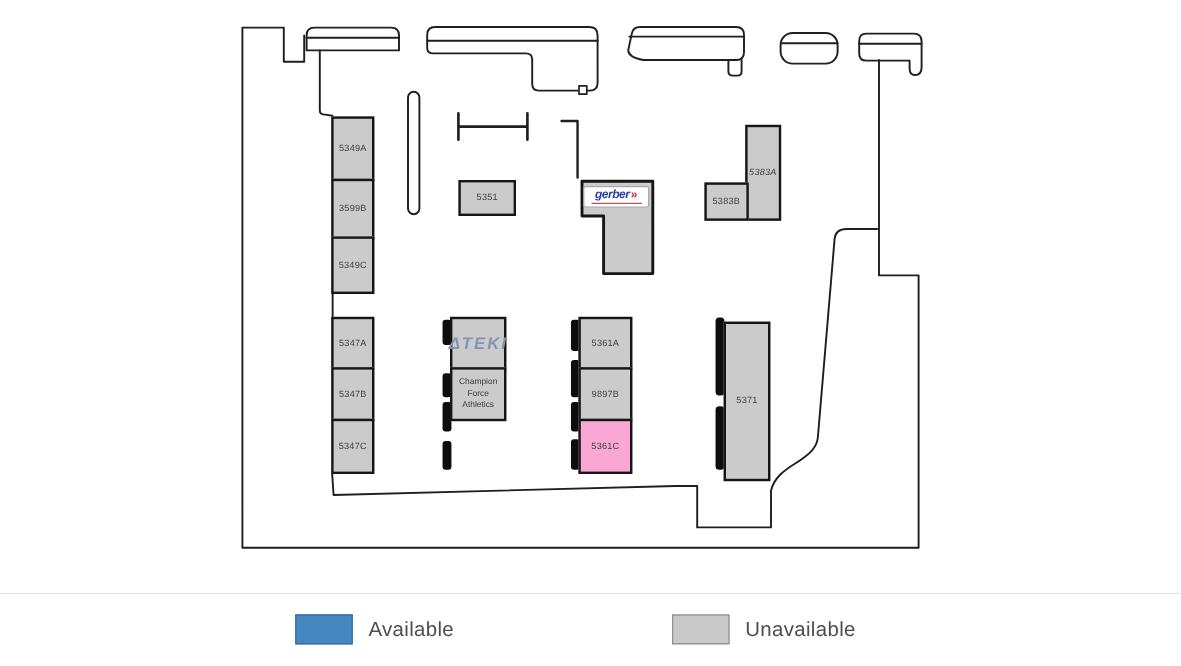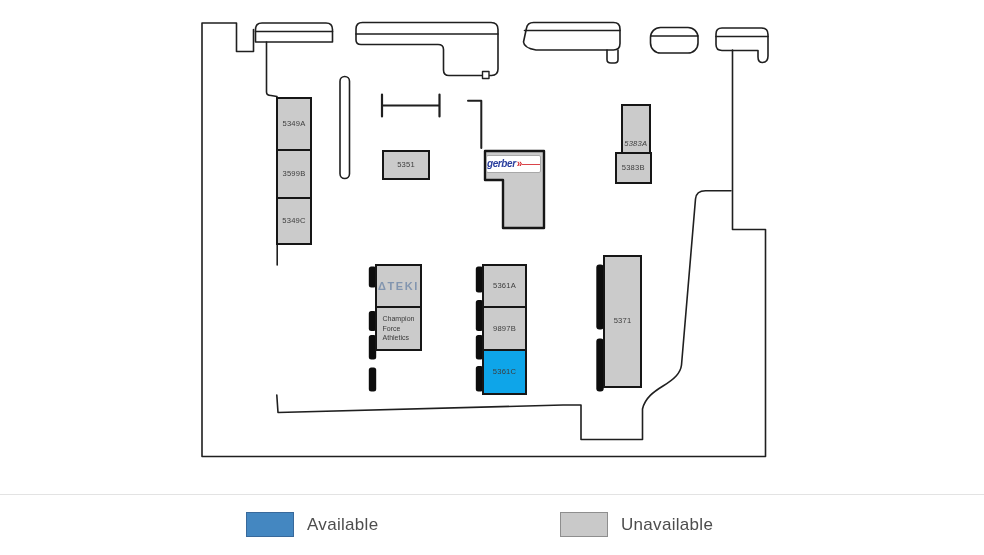--- a/index.html
+++ b/index.html
@@ -5,31 +5,31 @@
   html,body{margin:0;padding:0;background:#fff;}
   .stage{position:relative;width:984px;height:555px;background:#fff;overflow:hidden;
          font-family:"Liberation Sans",sans-serif;}
   .map{position:absolute;left:0;top:0;width:984px;height:492px;}
   .plan-svg{position:absolute;left:0;top:0;}
 
   
   .col{position:absolute;display:flex;flex-direction:column;}
   .cell{box-sizing:border-box;border:2.4px solid #161616;background:#cbcbcb;
         margin-top:-2.4px;display:flex;align-items:center;justify-content:center;
-        }
+        text-align:center;}
   .cell:first-child{margin-top:0;}
-  .cell.available{background:#0ea5e9;}
+  .cell.available{background:#f9a8d4;}
   .unit-label{font-size:7.6px;color:#3d3d3d;letter-spacing:.2px;line-height:1;}
   .tenant-text{font-size:7px;color:#3a3a3a;line-height:1.35;white-space:pre-line;}
-  .ateki{font-size:11px;font-weight:bold;letter-spacing:1.6px;color:#8295af;}
+  .ateki{font-size:14px;font-weight:bold;letter-spacing:1.6px;color:#8295af;font-style:italic;}
 
   
   .gerber-badge{position:absolute;left:486px;top:155px;width:55px;height:18px;
         background:#fff;border:1px solid #a8a8a8;border-radius:2px;box-sizing:border-box;
-        display:flex;flex-direction:row;align-items:center;justify-content:center;}
+        display:flex;flex-direction:column;align-items:center;justify-content:center;}
   .gerber-row{display:flex;align-items:center;line-height:1;}
   .gerber-word{font-size:10px;font-weight:bold;font-style:italic;color:#2b3f9e;letter-spacing:-.4px;}
   .gerber-arrow{font-size:10px;font-weight:bold;color:#d4232a;margin-left:1px;line-height:1;}
   .gerber-tagline{width:42px;height:1.5px;background:#d4232a;margin-top:1px;opacity:.85;}
 
   
   .legend-divider{position:absolute;left:0;top:494px;width:984px;height:1px;background:#e3e3e3;}
   .legend-item{position:absolute;display:flex;align-items:center;height:25px;}
   .legend-item.first{left:246px;top:512px;}
   .legend-item.second{left:560px;top:512px;}
@@ -116,26 +116,37 @@
       <div class="cell unavailable" style="height:30px;">
         <span class="unit-label">5351</span>
       </div>
     </div>
 
     <div class="col" style="left:621px;top:104px;width:29.5px;font-style:italic;">
       <div class="cell unavailable" style="height:79.5px;">
         <span class="unit-label">5383A</span>
       </div>
     </div>
-    <div class="col" style="left:587px;top:151.5px;width:36.5px;margin-left:28px;">
+    <div class="col" style="left:587px;top:151.5px;width:36.5px;">
       <div class="cell unavailable" style="height:32px;">
         <span class="unit-label">5383B</span>
       </div>
     </div>
 
+    <div class="col" style="left:276px;top:264px;width:36px;">
+      <div class="cell unavailable" style="height:44.4px;">
+        <span class="unit-label">5347A</span>
+      </div>
+      <div class="cell unavailable" style="height:45px;">
+        <span class="unit-label">5347B</span>
+      </div>
+      <div class="cell unavailable" style="height:46.4px;">
+        <span class="unit-label">5347C</span>
+      </div>
+    </div>
 
     <div class="col" style="left:375px;top:264px;width:47px;">
       <div class="cell" style="height:44.4px;">
         <span class="ateki">ΔTEKI</span>
       </div>
       <div class="cell" style="height:45px;">
         <span class="tenant-text">Champion
 Force
 Athletics</span>
       </div>
@@ -146,21 +157,21 @@
         <span class="unit-label">5361A</span>
       </div>
       <div class="cell unavailable" style="height:45.6px;">
         <span class="unit-label">9897B</span>
       </div>
       <div class="cell available" style="height:45.8px;">
         <span class="unit-label">5361C</span>
       </div>
     </div>
 
-    <div class="col" style="left:603px;top:255px;width:39px;">
+    <div class="col" style="left:603px;top:268px;width:39px;">
       <div class="cell unavailable" style="height:132.5px;">
         <span class="unit-label">5371</span>
       </div>
     </div>
 
     <div class="gerber-badge">
       <span class="gerber-row">
         <span class="gerber-word">gerber</span>
         <span class="gerber-arrow">»</span>
       </span>

